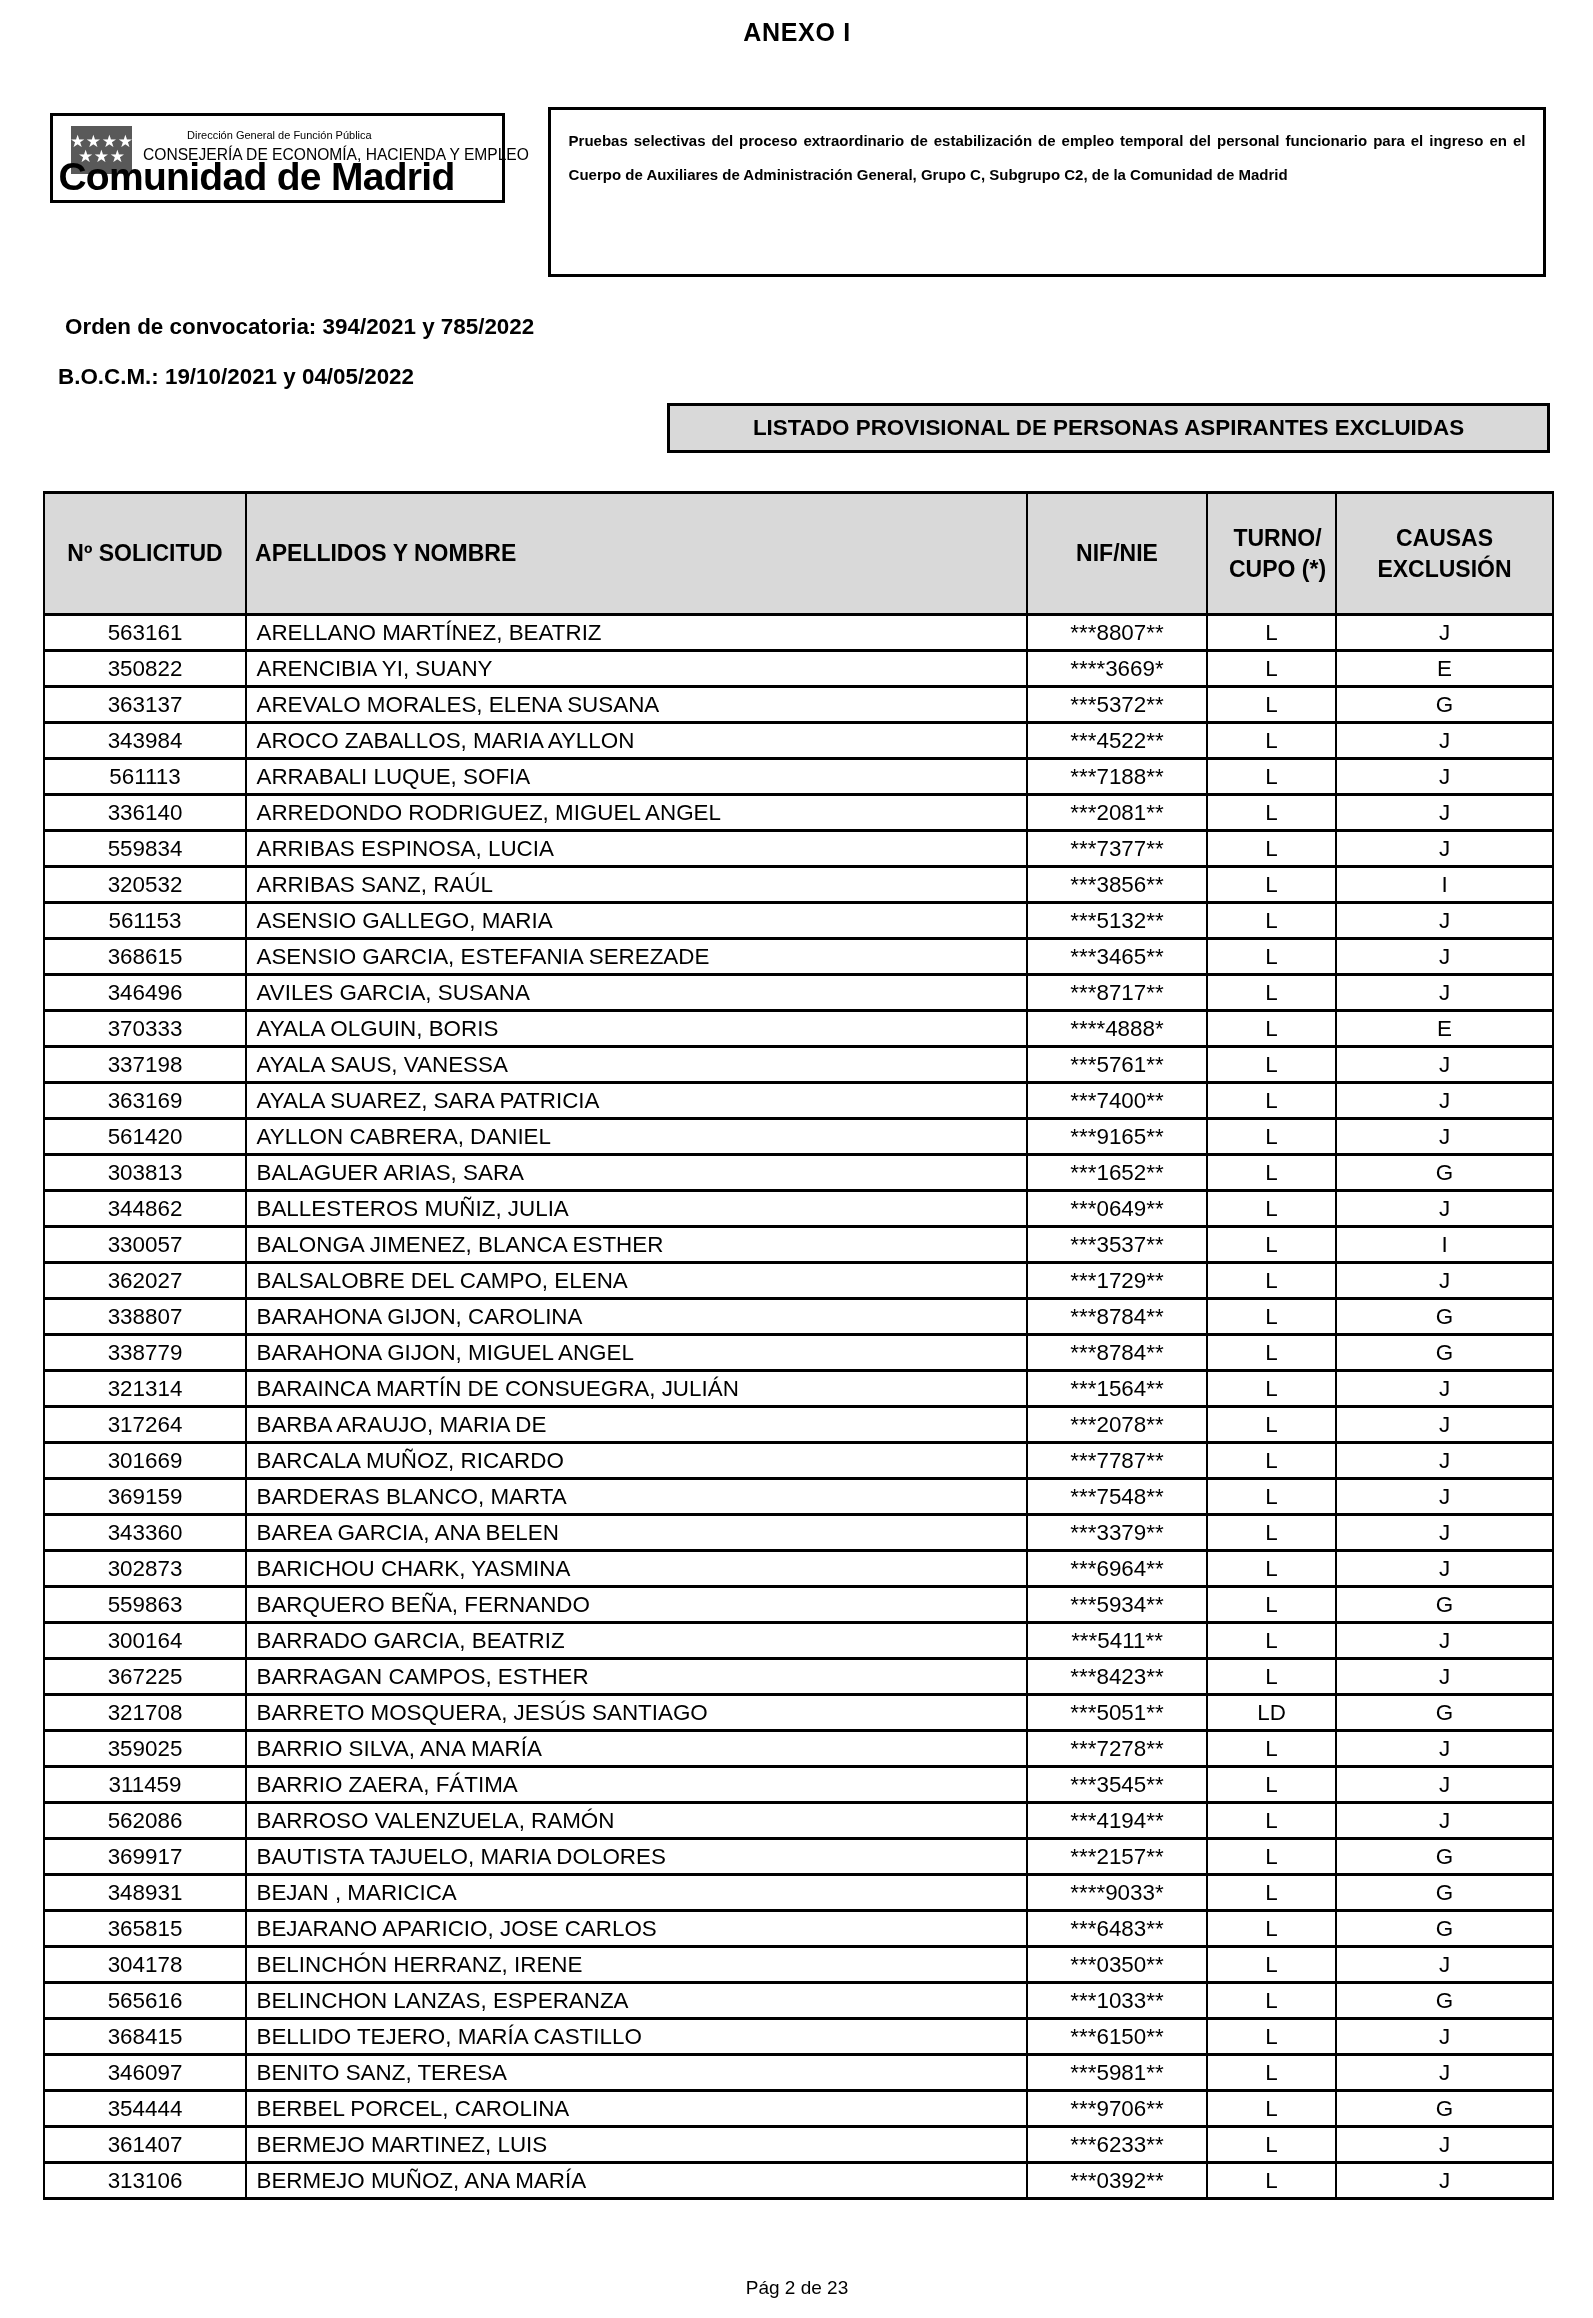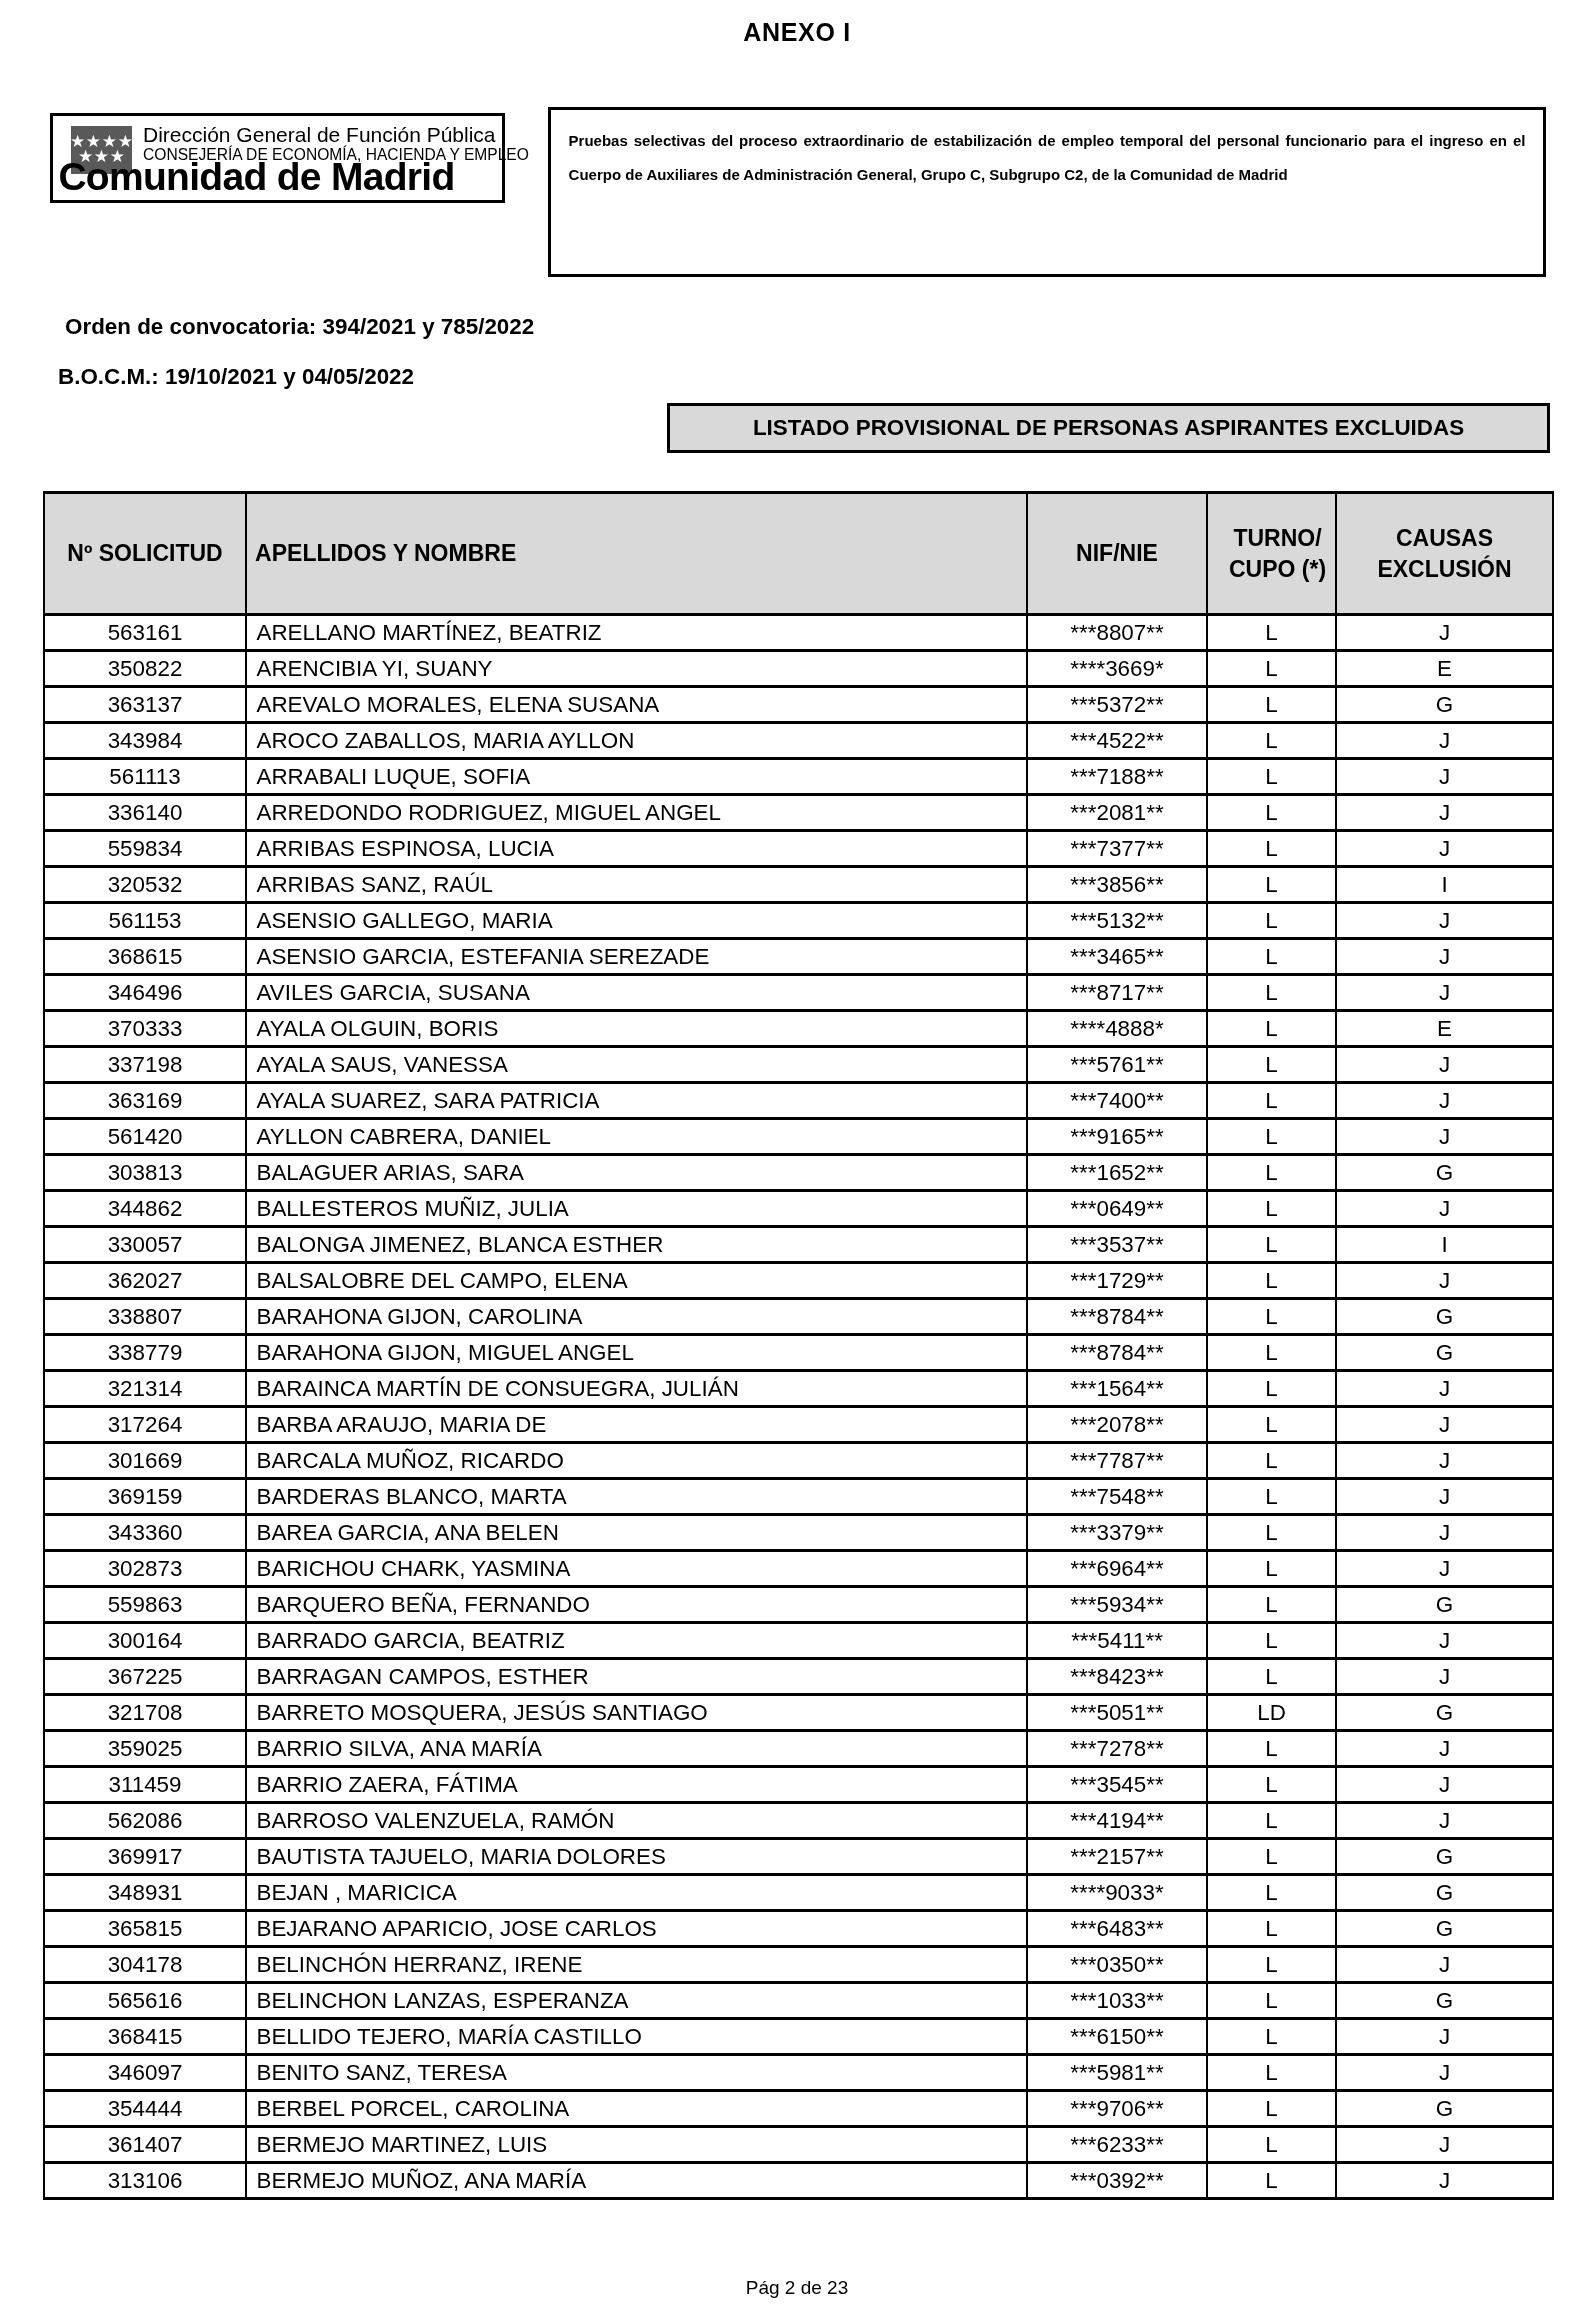--- a/index.html
+++ b/index.html
@@ -18,21 +18,21 @@
     position:absolute; left:50px; top:113px; width:455px; height:90px;
     border:3.4px solid #000; box-sizing:border-box; background:#fff;
   }
   .emblem {
     position:absolute; left:18.3px; top:9.5px; width:61px; height:48px;
     background:#595959; display:flex; flex-direction:column;
     align-items:center; justify-content:center;
   }
   .emblem .star-row { color:#ffffff; font-size:17px; line-height:14.3px; letter-spacing:0.7px; }
   .dept-lines { position:absolute; left:90px; top:8.8px; }
-  .dept-lines .l1 { font-size:21px; line-height:20.4px; white-space:nowrap; }
+  .dept-lines .l1 { font-size:11px; line-height:20.4px; white-space:nowrap;margin-left:44px; }
   .dept-lines .l2 { font-size:15.6px; line-height:20.4px; white-space:nowrap; }
   .logo-name {
     position:absolute; left:5.4px; bottom:1.4px; font-weight:bold;
     font-size:39px; white-space:nowrap; letter-spacing:-0.7px;
   }
   
   .intro-box {
     position:absolute; left:548px; top:107px; width:998px; height:170px;
     border:3.4px solid #000; box-sizing:border-box;
     padding:13.6px 17.6px 0 17.6px;

